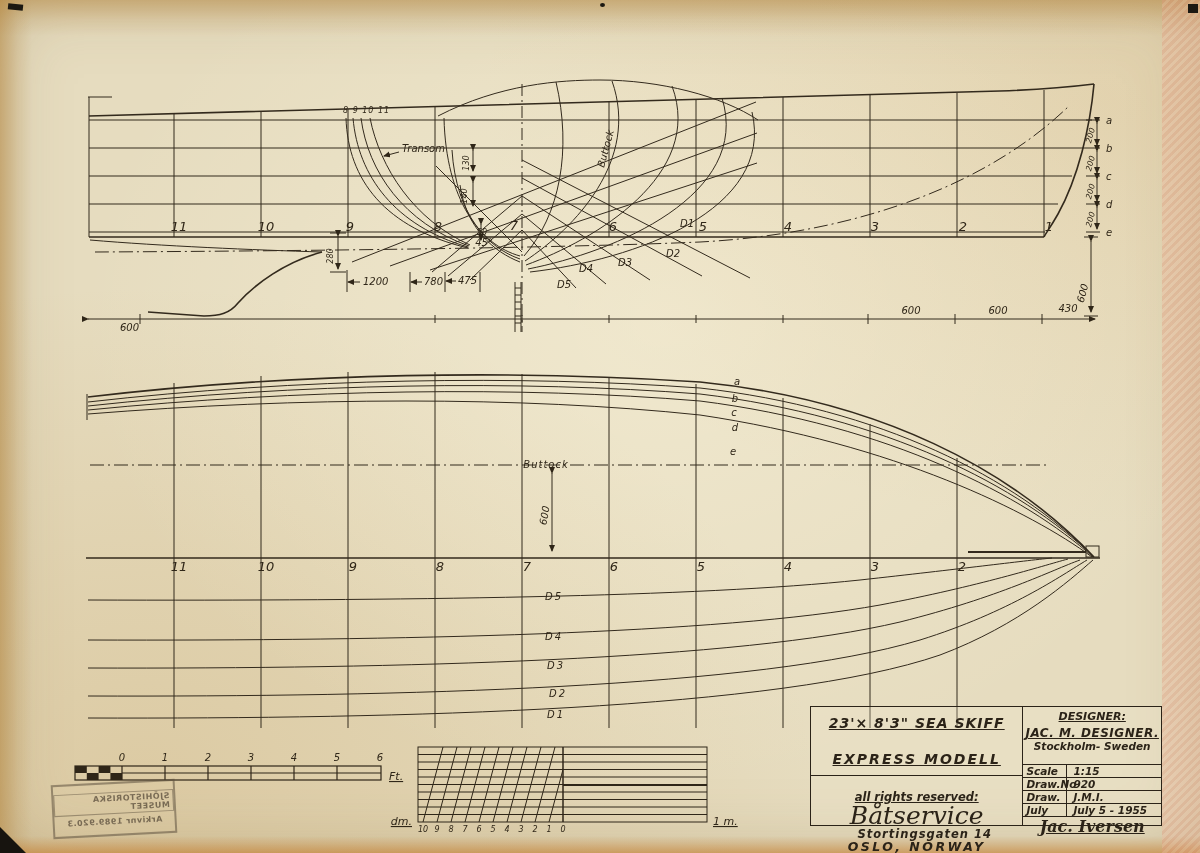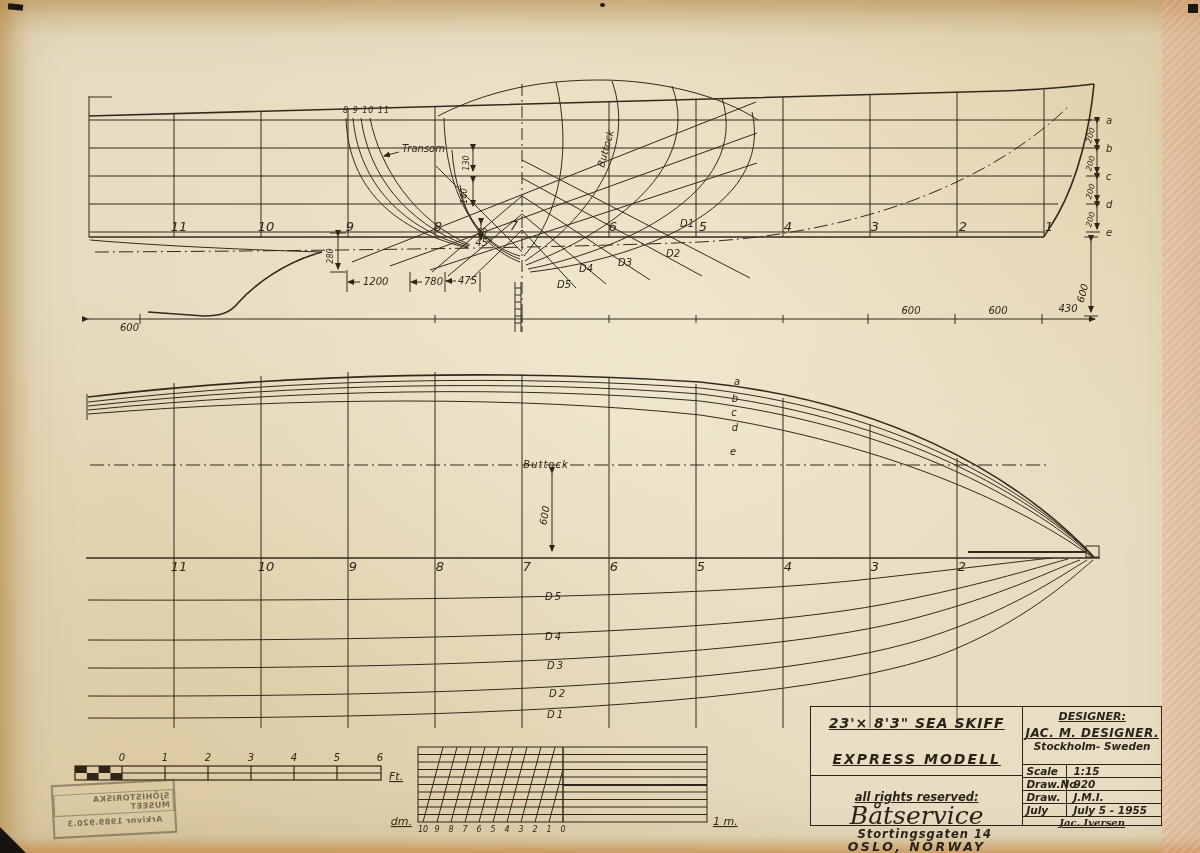--- a/index.html
+++ b/index.html
@@ -30,21 +30,21 @@
   .firm{font-family:"DejaVu Serif",serif;font-style:italic;font-weight:normal;font-size:25px;line-height:24px;}
   .addr1{font-size:11.5px;letter-spacing:1px;line-height:12px;margin-left:16px;}
   .addr2{font-size:12.5px;letter-spacing:2.5px;line-height:14px;}
   .dlab{text-align:center;font-size:11px;text-decoration:underline;margin-top:3px;}
   .dname{text-align:center;font-size:12px;letter-spacing:.5px;text-decoration:underline;margin-top:3px;}
   .dcity{text-align:center;font-size:10.5px;border-bottom:1.4px solid #2b2318;padding-bottom:12px;}
   .trow{display:flex;border-bottom:1.4px solid #2b2318;font-size:10.5px;height:14px;align-items:flex-end;}
   .trow .k{width:40px;border-right:1.4px solid #2b2318;padding-left:3px;height:100%;display:flex;align-items:center;}
   .trow .v{padding-left:6px;}
   .sig{flex:1;display:flex;align-items:center;justify-content:center;
-    font-family:"DejaVu Serif",serif;font-style:italic;font-weight:bold;font-size:10px;text-decoration:underline;}
+    font-family:"DejaVu Serif",serif;font-style:italic;font-weight:bold;font-size:16px;text-decoration:underline;}
   
   #stamp{position:absolute;left:52px;top:782px;width:120px;height:50px;
     transform:scaleX(-1) rotate(3deg);border:2px solid rgba(92,80,62,.55);
     color:rgba(92,80,62,.78);display:flex;flex-direction:column;align-items:center;justify-content:center;}
   #stamp .s1{font-size:8px;font-weight:bold;border:1.2px solid rgba(92,80,62,.5);padding:1px 3px;letter-spacing:.5px;}
   #stamp .s2{font-size:8px;font-weight:bold;margin-top:3px;letter-spacing:.5px;}
   .cmark{position:absolute;background:#1b1812;}
 </style>
 </head>
 <body>

